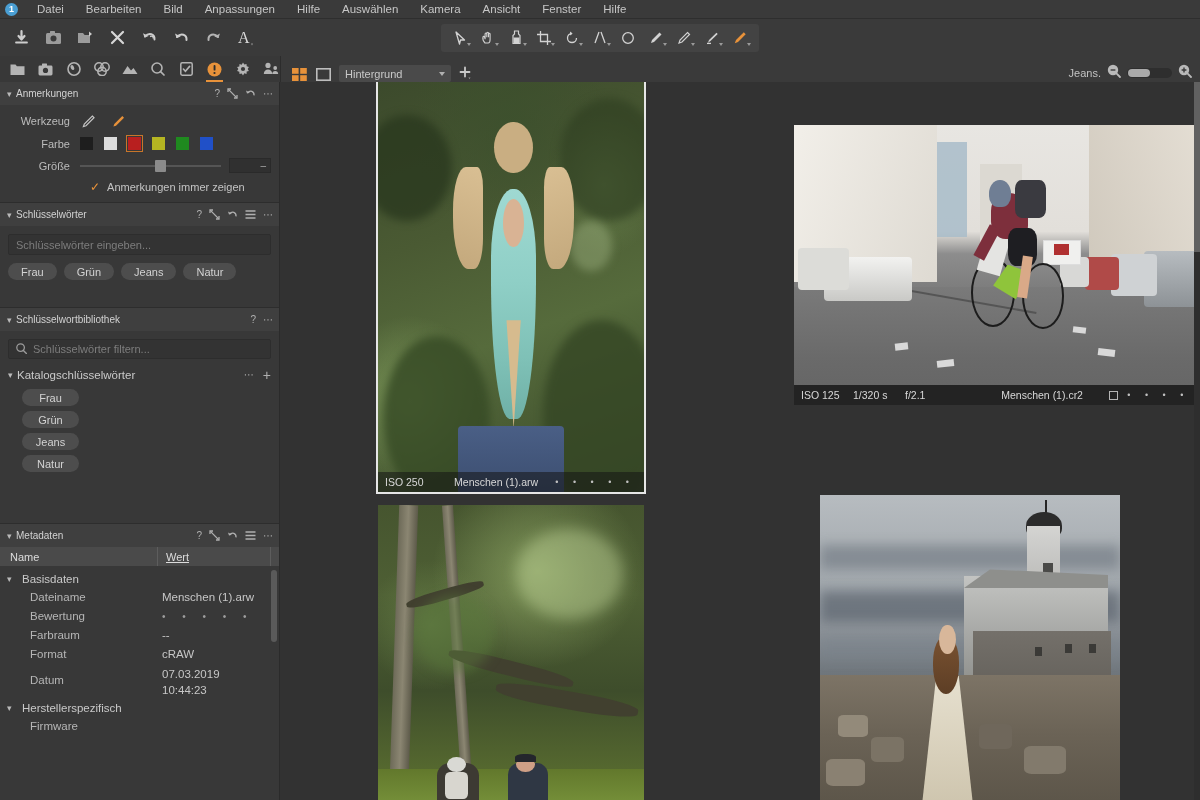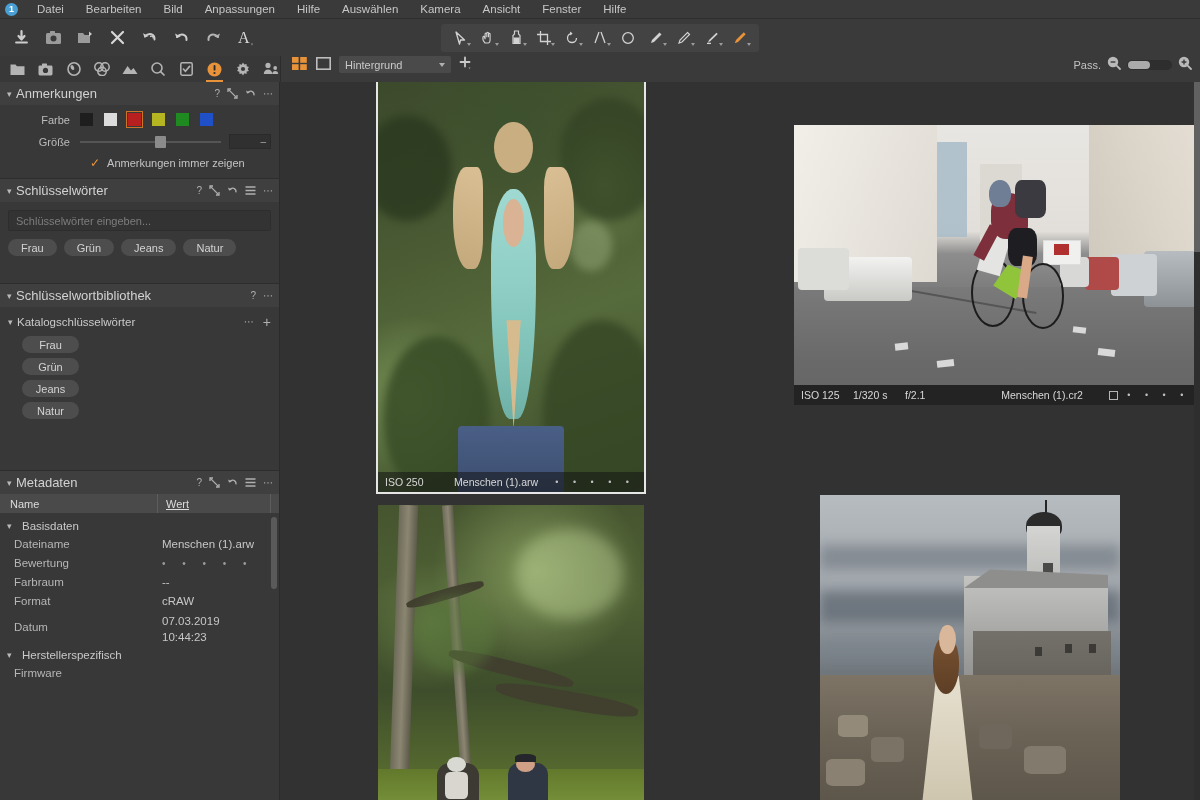--- a/index.html
+++ b/index.html
@@ -67,21 +67,21 @@
   }
   .tool-tab {
     width: 19px; height: 26px; display: flex; align-items: center; justify-content: center;
     color: #b4b4b4; position: relative; cursor: default;
   }
   .tool-tab.active { color: #e8923a; }
   .tool-tab.active::after {
     content: ''; position: absolute; bottom: 0; left: 1px; right: 1px; height: 2px; background: #e8923a;
   }
   .browser-bar {
-    flex: 1; display: flex; align-items: flex-start; gap: 7px; padding-left: 10px;
+    flex: 1; display: flex; align-items: flex-end; gap: 7px; padding-left: 10px;
     background: #3a3a3a; border-left: 1px solid #2c2c2c;
   }
   .vmode {
     width: 17px; height: 15px; display: flex; align-items: center; justify-content: center;
     color: #bdbdbd; cursor: default;
   }
   .vmode.active { color: #e8923a; }
   .collection-select {
     background: #4a4a4a; border: none; border-radius: 2px; height: 17px;
     min-width: 112px; display: flex; align-items: center; padding: 0 6px;
@@ -101,21 +101,21 @@
   
   .leftpanel {
     width: 280px; flex: none; background: #383838; display: flex; flex-direction: column;
     border-right: 1px solid #2b2b2b; overflow: hidden;
   }
   .panel { border-bottom: 1px solid #2d2d2d; }
   .panel-head {
     height: 23px; background: #3f3f3f; display: flex; align-items: center; padding: 0 6px 0 7px;
   }
   .tri { width: 9px; color: #b9b9b9; font-size: 9px; flex: none; }
-  .panel-title { font-size: 13px; color: #d2d2d2; flex: 1; }
+  .panel-title { font-size: 10px; color: #d2d2d2; flex: 1; }
   .panel-icons { display: flex; align-items: center; gap: 7px; color: #b0b0b0; }
   .pi { font-size: 10px; line-height: 1; cursor: default; display: flex; align-items: center; }
 
   .panel-body { padding: 8px 8px 9px 8px; background: #383838; }
   .row { display: flex; align-items: center; margin-bottom: 8px; }
   .row-lab { width: 72px; text-align: right; font-size: 11px; color: #bcbcbc; padding-right: 10px; flex: none; }
   .tool-pick { display: flex; gap: 14px; align-items: center; }
   .pencil { width: 16px; height: 16px; display: flex; align-items: center; justify-content: center; cursor: default; }
   .swatches { display: flex; gap: 11px; align-items: center; }
   .sw { width: 13px; height: 13px; cursor: default; }
@@ -156,21 +156,21 @@
   .meta-cols {
     height: 19px; background: #4a4a4a; display: flex; align-items: center;
     font-size: 11px; color: #dcdcdc; flex: none;
   }
   .meta-c1 { width: 158px; padding-left: 10px; border-right: 1px solid #5d5d5d; height: 100%; display: flex; align-items: center; }
   .meta-c2 { flex: 1; padding-left: 8px; border-right: 1px solid #5d5d5d; height: 100%; display: flex; align-items: center; text-decoration: underline; }
   .meta-c3 { width: 8px; }
   .meta-scroll { flex: 1; overflow: hidden; position: relative; background: #383838; padding-top: 3px; }
   .mgroup { display: flex; align-items: center; height: 19px; font-size: 11.5px; color: #c9c9c9; padding-left: 7px; gap: 6px; }
   .mrow { display: flex; min-height: 19px; font-size: 11.5px; align-items: flex-start; }
-  .mname { width: 158px; padding-left: 14px; color: #b6b6b6; line-height: 19px; }
+  .mname { width: 158px; padding-left: 30px; color: #b6b6b6; line-height: 19px; }
   .mval { flex: 1; padding-left: 4px; color: #c7c7c7; line-height: 19px; white-space: pre-line; }
   .mval.dots { letter-spacing: 7px; color: #9d9d9d; font-size: 10px; }
   .swatch-none { display: inline-flex; align-items: center; gap: 6px; }
   .sq { width: 10px; height: 10px; border: 1px solid #9a9a9a; display: inline-block; }
   .mscrollbar { position: absolute; right: 2px; top: 4px; width: 6px; bottom: 4px; }
   .mscroll-thumb { position: absolute; top: 0; width: 6px; height: 72px; background: #5a5a5a; border-radius: 3px; }
 
   
   .viewer { flex: 1; background: #323232; position: relative; overflow: hidden; }
   .thumb { position: absolute; }
@@ -482,21 +482,21 @@
         <span>Hintergrund</span>
         <span class="sel-caret"></span>
       </div>
       <div class="plus-btn">
         <svg width="14" height="14" viewBox="0 0 14 14">
             <path d="M7 1.5v9M2.5 6h9" stroke="#c9c9c9" stroke-width="1.8" stroke-linecap="round"></path>
             <path d="M10.5 11.5l2 0 -1 1.8z" fill="#9a9a9a"></path>
           </svg>
       </div>
       <div class="zoom-area">
-        <span class="zoom-lab">Pass.</span>
+        <span class="zoom-lab">Jeans.</span>
         <span>
           <svg width="14" height="14" viewBox="0 0 14 14">
               <circle cx="6" cy="6" r="5.2" fill="#b9b9b9"></circle>
               <path d="M9.4 9.4L13 13" stroke="#b9b9b9" stroke-width="1.8" stroke-linecap="round"></path>
               <path d="M3.6 6h4.8" stroke="#3a3a3a" stroke-width="1.4"></path>
             </svg>
         </span>
         <div class="zoom-track">
           <div class="zoom-thumb"></div>
         </div>
@@ -531,20 +531,35 @@
               <svg width="11" height="11" viewBox="0 0 11 11">
                   <path d="M2.5 5C5 1.8 9.4 3 9 7.4" stroke="#b0b0b0" stroke-width="1.3" fill="none"></path>
                   <path d="M1 2.6l1 3 2.8-1z" fill="#b0b0b0"></path>
                 </svg>
             </span>
             <span class="pi">⋯</span>
           </span>
         </div>
         <div class="panel-body">
           <div class="row">
+            <span class="row-lab">Werkzeug</span>
+            <span class="tool-pick">
+              <span class="pencil">
+                <svg width="15" height="15" viewBox="0 0 15 15">
+                    <path d="M11.3 2l1.7 1.7L5 11.7 2.4 12.6 3.3 10z" fill="none" stroke="#c4c4c4" stroke-width="1.2"></path>
+                  </svg>
+              </span>
+              <span class="pencil">
+                <svg width="15" height="15" viewBox="0 0 15 15">
+                    <path d="M11.3 2l1.7 1.7L5 11.7 2.4 12.6 3.3 10z" fill="#e8923a"></path>
+                  </svg>
+              </span>
+            </span>
+          </div>
+          <div class="row">
             <span class="row-lab">Farbe</span>
             <span class="swatches">
               <span class="sw" style="background:#1e1e1e"></span>
               <span class="sw" style="background:#dcdcdc"></span>
               <span class="sw sel" style="background:#b81f1f"></span>
               <span class="sw" style="background:#b5b522"></span>
               <span class="sw" style="background:#1f8a1f"></span>
               <span class="sw" style="background:#2050c8"></span>
             </span>
           </div>
@@ -605,20 +620,29 @@
       <div class="panel">
         <div class="panel-head">
           <span class="tri">▾</span>
           <span class="panel-title">Schlüsselwortbibliothek</span>
           <span class="panel-icons">
             <span class="pi">?</span>
             <span class="pi">⋯</span>
           </span>
         </div>
         <div class="panel-body">
+          <div class="filter-input">
+            <span>
+              <svg width="11" height="11" viewBox="0 0 11 11">
+                  <circle cx="4.6" cy="4.6" r="3.8" fill="none" stroke="#9a9a9a" stroke-width="1.3"></circle>
+                  <path d="M7.4 7.4L10.4 10.4" stroke="#9a9a9a" stroke-width="1.4" stroke-linecap="round"></path>
+                </svg>
+            </span>
+            <span>Schlüsselwörter filtern...</span>
+          </div>
           <div class="grp-row">
             <span class="tri">▾</span>
             <span class="grp-lab">Katalogschlüsselwörter</span>
             <span class="grp-icons">
               <span class="pi">⋯</span>
               <span class="pi" style="font-size:14px">+</span>
             </span>
           </div>
           <div class="kw-vert">
             <span class="kw-tag">Frau</span>

